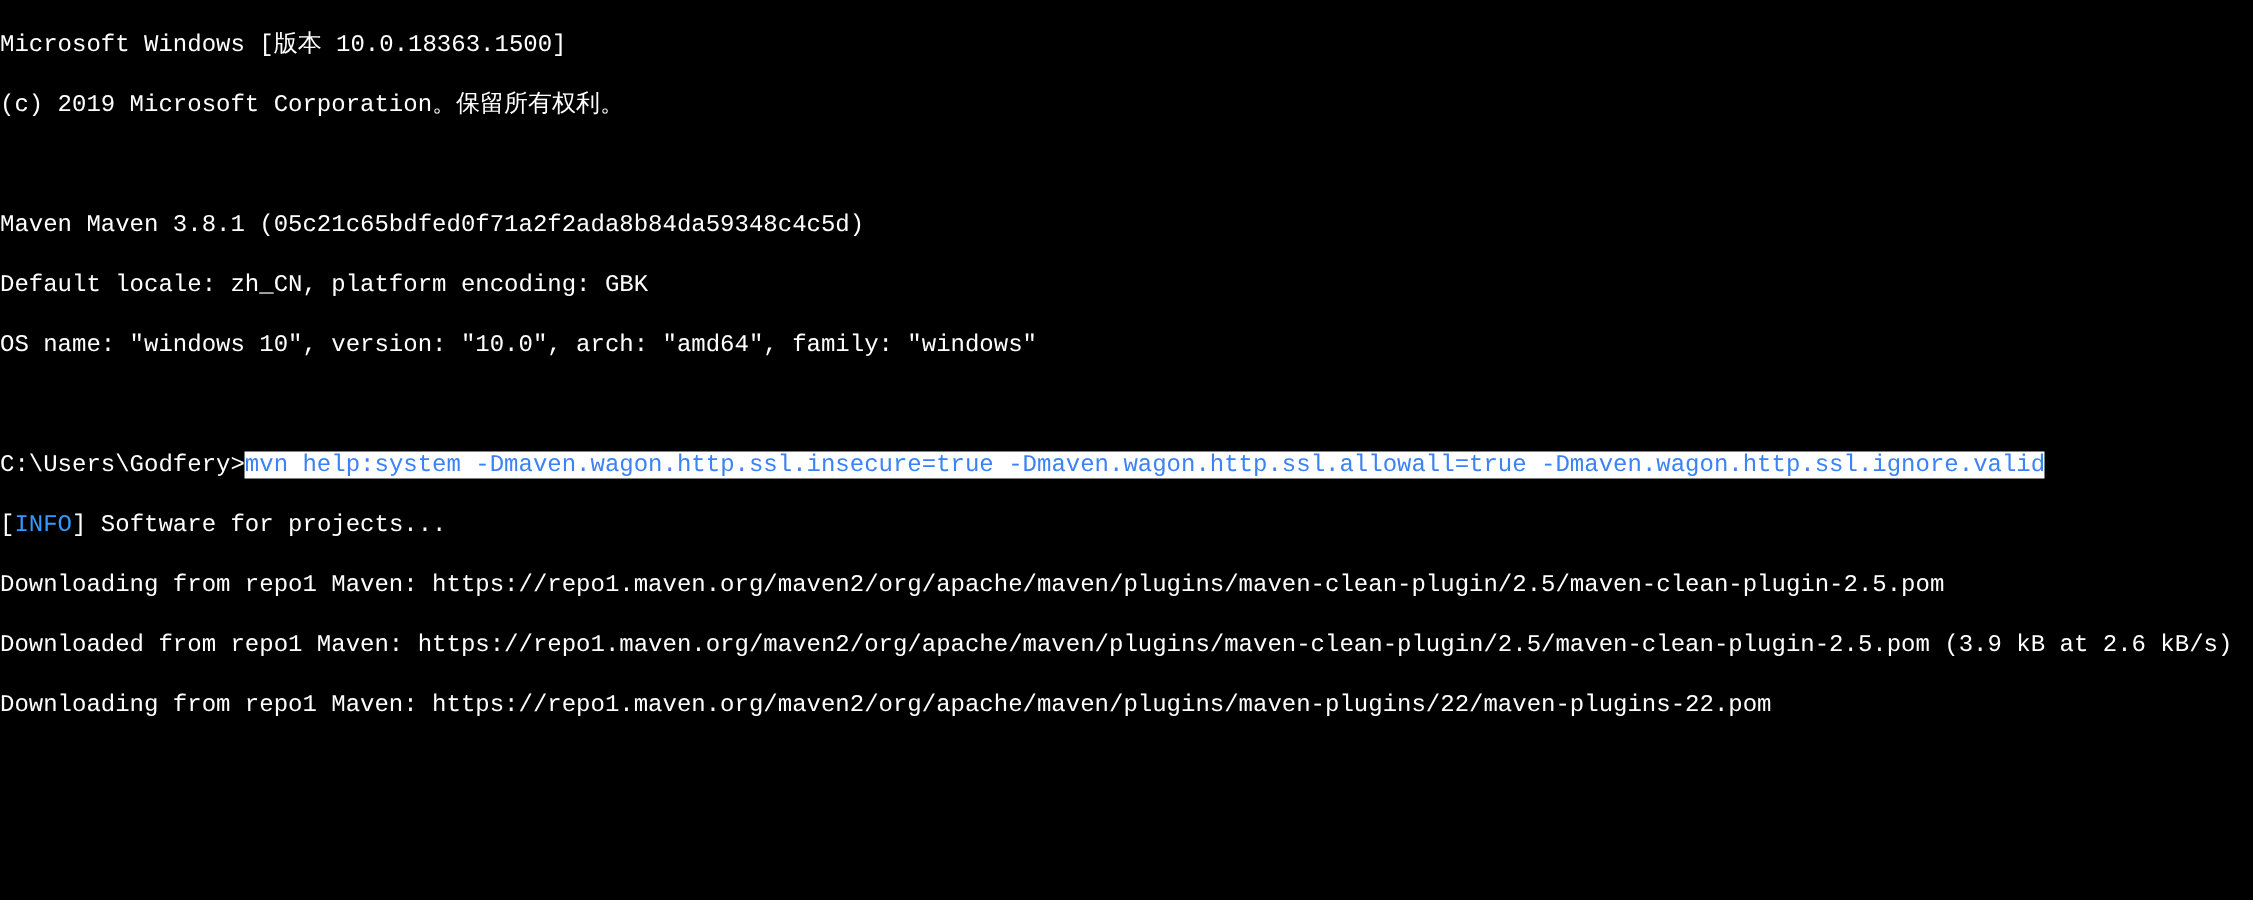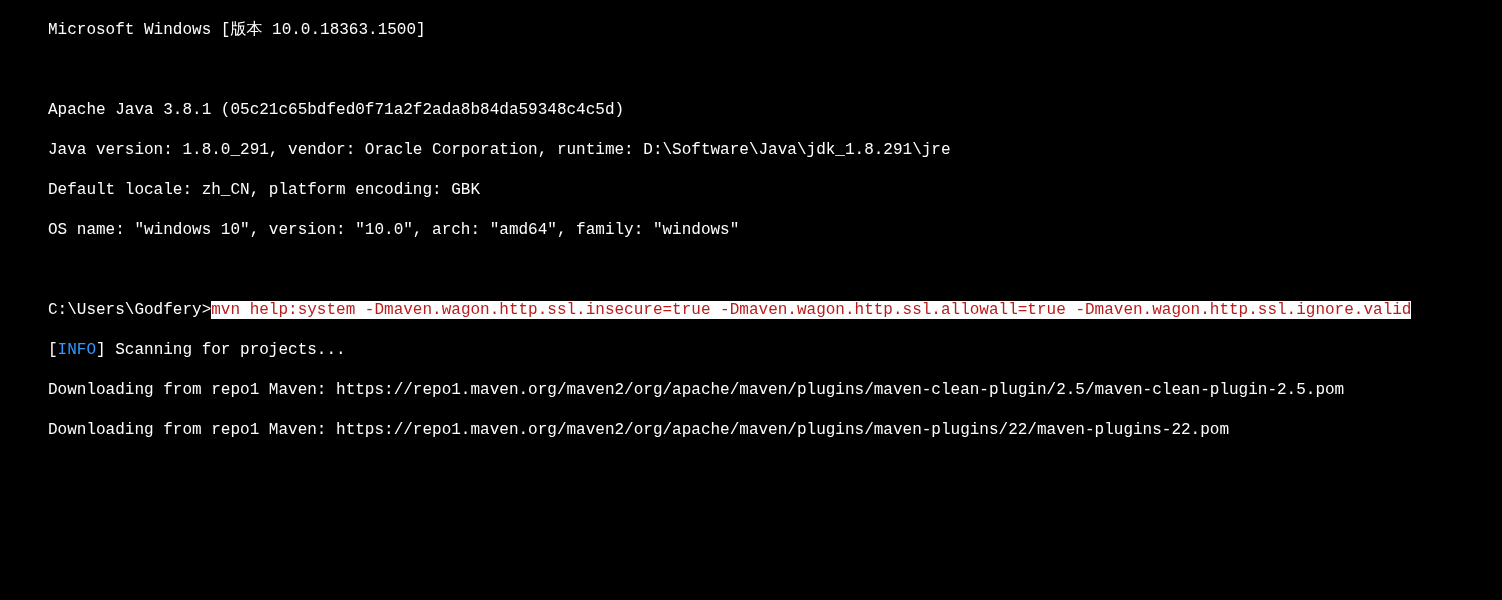--- a/index.html
+++ b/index.html
@@ -14,44 +14,44 @@
     height: 600px;
     overflow: hidden;
   }
   .terminal {
     padding: 0;
     white-space: pre-wrap;
     word-break: break-all;
   }
   .line {
     display: block;
-    margin-left: 48px;
   }
   .highlight {
     background: #ffffff;
-    color: #b91c1c;
+    color: #3b82f6;
   }
   .info-tag {
     color: #3399ff;
   }
 </style>
 </head>
 <body>
 
 <div class="terminal">
 <span class="line">Microsoft Windows [版本 10.0.18363.1500]</span>
+<span class="line">(c) 2019 Microsoft Corporation。保留所有权利。</span>
 <span class="line"> </span>
-<span class="line">Apache Java 3.8.1 (05c21c65bdfed0f71a2f2ada8b84da59348c4c5d)</span>
-<span class="line">Java version: 1.8.0_291, vendor: Oracle Corporation, runtime: D:\Software\Java\jdk_1.8.291\jre</span>
+<span class="line">Maven Maven 3.8.1 (05c21c65bdfed0f71a2f2ada8b84da59348c4c5d)</span>
 <span class="line">Default locale: zh_CN, platform encoding: GBK</span>
 <span class="line">OS name: "windows 10", version: "10.0", arch: "amd64", family: "windows"</span>
 <span class="line"> </span>
 <span class="line"><span>C:\Users\Godfery&gt;</span><span class="highlight">mvn help:system -Dmaven.wagon.http.ssl.insecure=true -Dmaven.wagon.http.ssl.allowall=true -Dmaven.wagon.http.ssl.ignore.valid</span></span>
-<span class="line"><span>[</span><span class="info-tag">INFO</span><span>]</span><span> Scanning for projects...</span></span>
+<span class="line"><span>[</span><span class="info-tag">INFO</span><span>]</span><span> Software for projects...</span></span>
 <span class="line">Downloading from repo1 Maven: https://repo1.maven.org/maven2/org/apache/maven/plugins/maven-clean-plugin/2.5/maven-clean-plugin-2.5.pom</span>
+<span class="line">Downloaded from repo1 Maven: https://repo1.maven.org/maven2/org/apache/maven/plugins/maven-clean-plugin/2.5/maven-clean-plugin-2.5.pom (3.9 kB at 2.6 kB/s)</span>
 <span class="line">Downloading from repo1 Maven: https://repo1.maven.org/maven2/org/apache/maven/plugins/maven-plugins/22/maven-plugins-22.pom</span>
 
 
 
 
 
 
 
 
 

